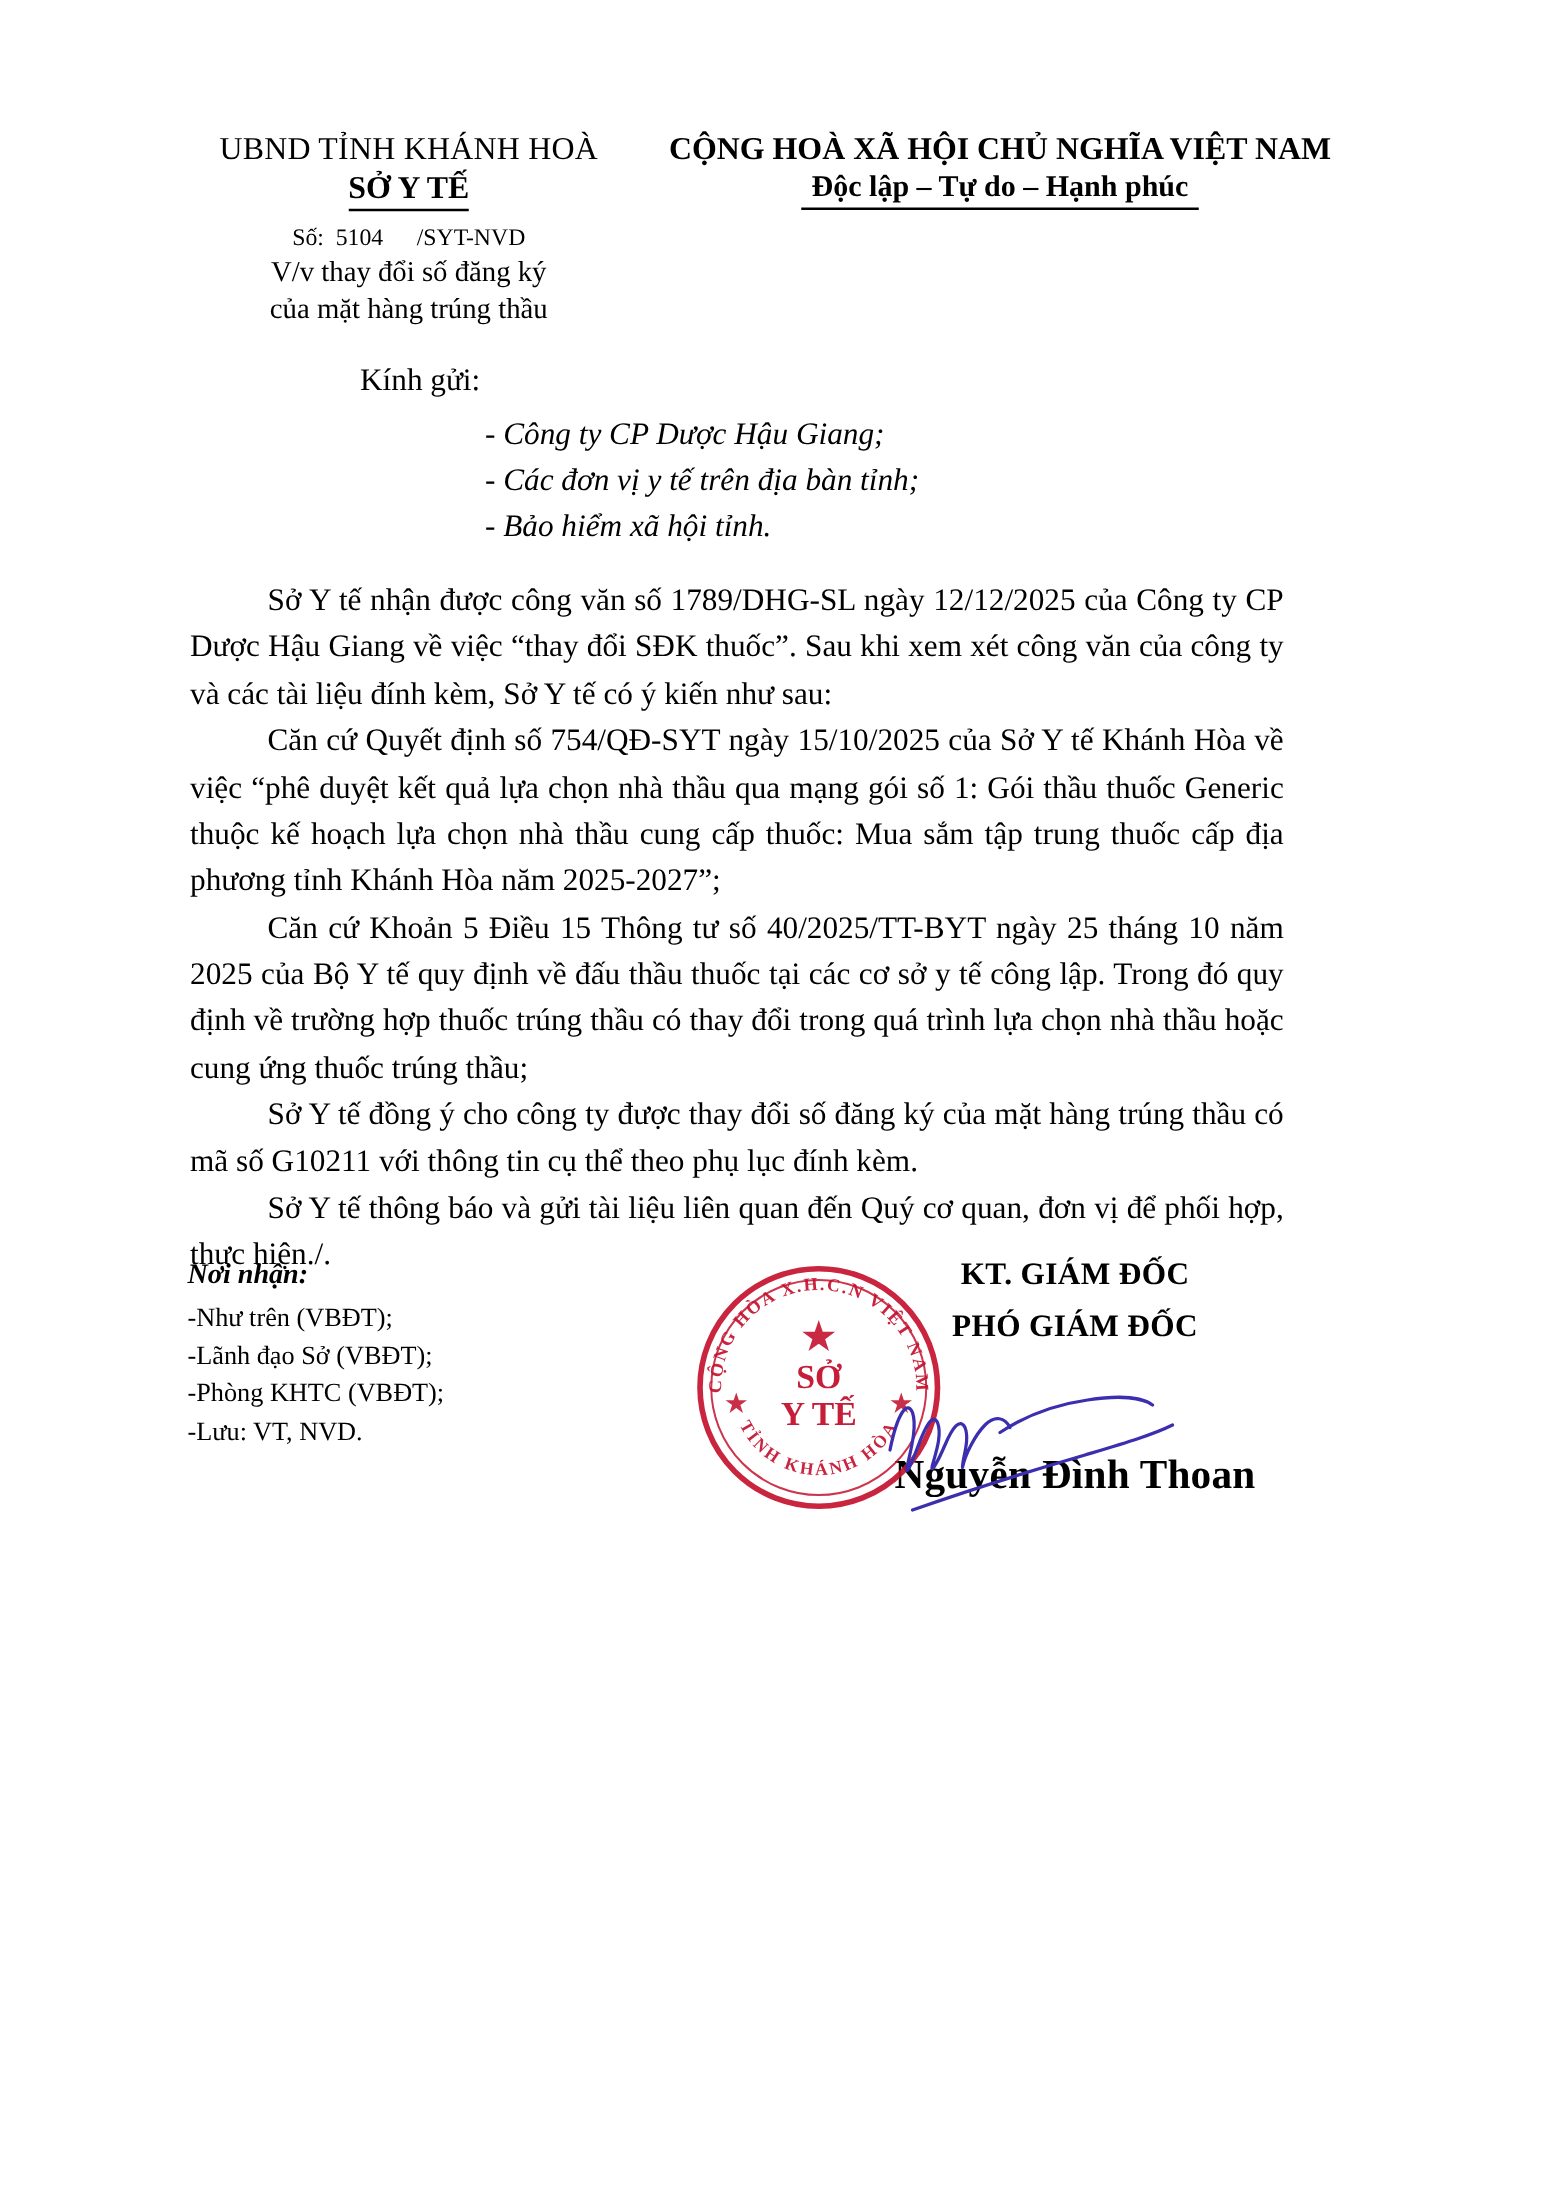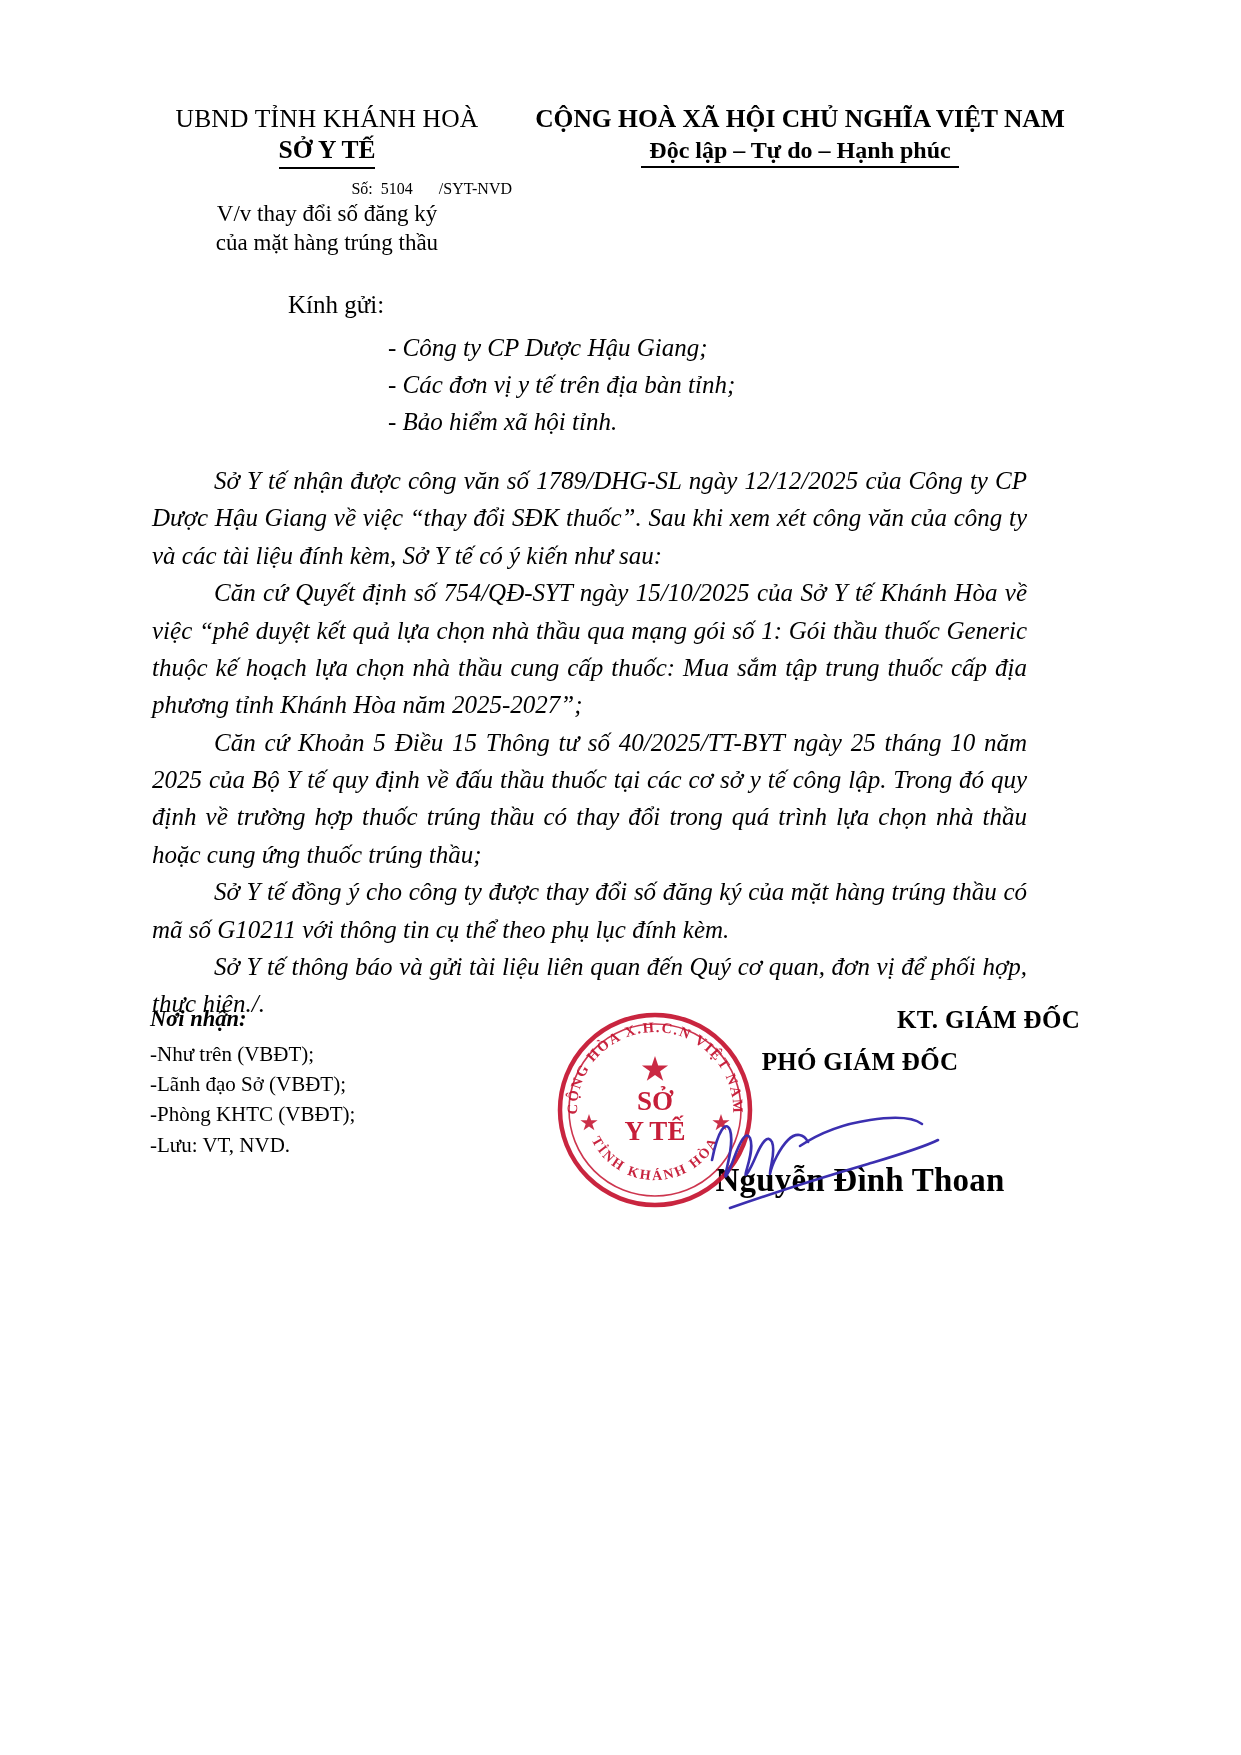--- a/index.html
+++ b/index.html
@@ -47,24 +47,23 @@
     display: inline-block;
     position: relative;
   }
   .rule-short {
     width: 96px;
     height: 1.6px;
     background: #000;
     margin: 2px auto 0 auto;
   }
   .hdr-left .doc-no {
-    font-size: 16px;
+    font-size: 19px;
     margin-top: 11px;
     white-space: nowrap;
-    text-align: right;
   }
   .doc-no .num-gap { display: inline-block; width: 22px; }
   .hdr-left .subject {
     font-size: 23px;
     line-height: 1.30;
     margin-top: 1px;
   }
 
   .hdr-right {
     position: absolute;
@@ -123,21 +122,20 @@
   
   .body-text {
     position: absolute;
     left: 152px;
     top: 462px;
     width: 875px;
     font-size: 25px;
     line-height: 1.495;
     text-align: justify;
     text-justify: inter-word;
-    font-style: italic;
   }
   .body-text p {
     margin: 0 0 0 0;
     text-indent: 62px;
   }
 
   
   .footer {
     position: absolute;
     left: 0;
@@ -170,21 +168,20 @@
     position: absolute;
     left: 640px;
     top: 0;
     width: 440px;
     text-align: center;
   }
   .signature .sig-role1 {
     font-size: 25px;
     font-weight: bold;
     letter-spacing: 0.3px;
-    text-align: right;
   }
   .signature .sig-role2 {
     font-size: 25px;
     font-weight: bold;
     letter-spacing: 0.3px;
     margin-top: 14px;
   }
   .signature .sig-name {
     font-size: 33px;
     font-weight: bold;

